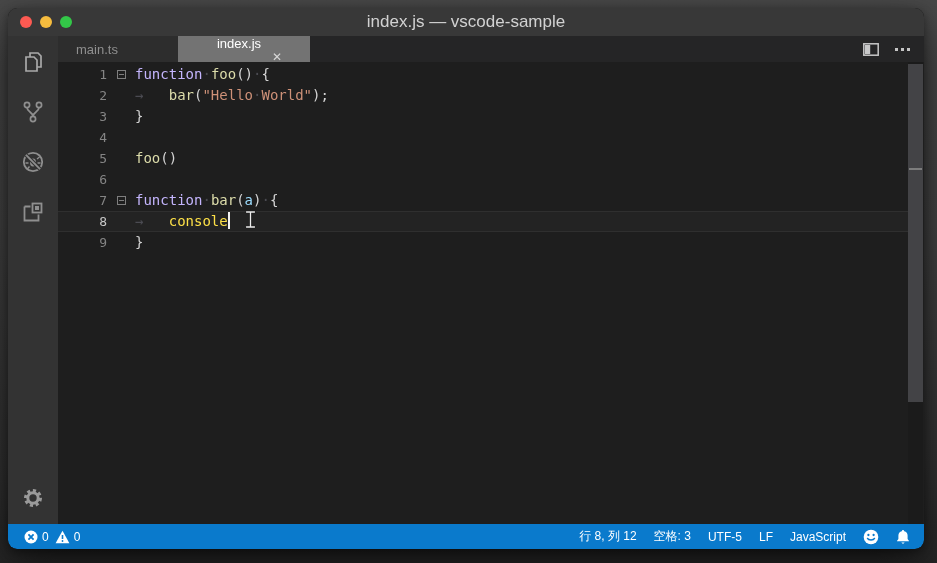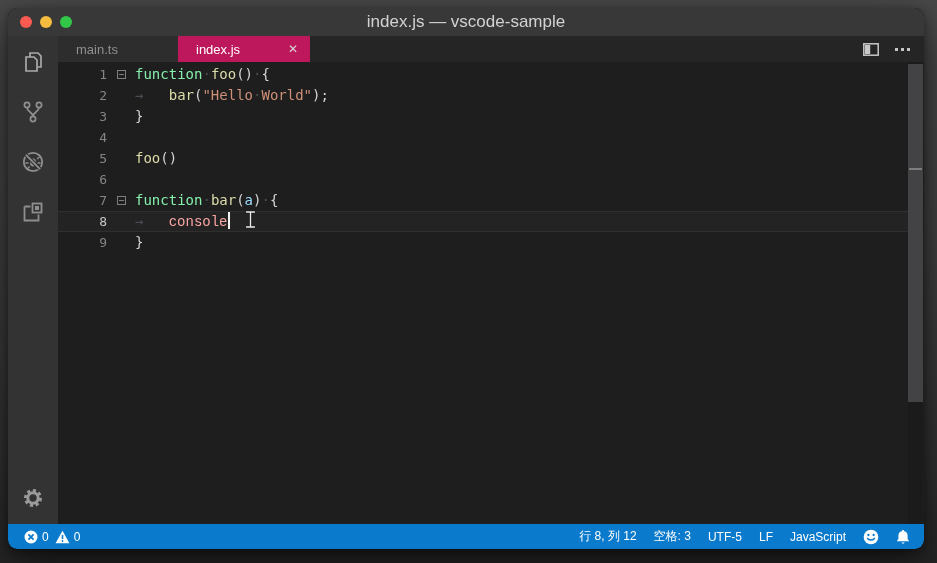--- a/index.html
+++ b/index.html
@@ -27,39 +27,39 @@
     position:absolute; left:0; right:0; text-align:center;
     font-size:17px; color:#d2d2d2; pointer-events:none;
   }
   
   .main { display:flex; height:488px; }
   .activitybar { width:50px; background:#333333; position:relative; flex-shrink:0; }
   .ab-item { position:absolute; left:0; width:50px; height:40px; display:flex; align-items:center; justify-content:center; }
   .editor-col { flex:1; display:flex; flex-direction:column; min-width:0; }
   
   .tabbar { height:26px; background:#252526; display:flex; align-items:stretch; }
-  .tab { display:flex; align-items:center; font-size:13px; padding:0 12px 0 18px; cursor:default; }
+  .tab { display:flex; align-items:center; font-size:13px; padding:0 28px 0 18px; cursor:default; }
   .tab.inactive { width:120px; background:#2d2d2d; color:#8f8f8f; }
-  .tab.active   { width:132px; background:#be185d; color:#ffffff; }
+  .tab.active   { width:132px; background:#737373; color:#ffffff;flex-direction:column; }
   .tab .close { margin-left:auto; font-size:12px; color:#d8d8d8; line-height:1; }
   .tab-actions { margin-left:auto; display:flex; align-items:center; gap:16px; padding-right:14px; }
   .more-dots { display:flex; gap:3px; }
   .more-dots i { width:3px; height:3px; background:#c5c5c5; display:block; }
   
   .editor { position:relative; height:462px; background:#1e1e1e; overflow:hidden; padding-top:2px; }
   .line { display:flex; height:21px; align-items:center; width:851px; }
   .line.current { background:#232323; box-shadow:inset 0 1px 0 #2f2f2f, inset 0 -1px 0 #2f2f2f; }
   .ln { width:49px; flex-shrink:0; text-align:right; font:13px/21px "DejaVu Sans Mono", monospace; color:#858585; }
   .line.current .ln { color:#c8c8c8; }
   .foldcol { width:28px; flex-shrink:0; display:flex; align-items:center; justify-content:center; }
   .fold-box { width:9px; height:9px; border:1px solid #7e7e7e; position:relative; }
   .fold-box::after { content:''; position:absolute; left:1px; right:1px; top:3px; height:1px; background:#7e7e7e; }
   .code { white-space:pre; font:14px/21px "DejaVu Sans Mono", monospace; color:#d4d4d4; }
-  .tok-kw{ color:#86efac; } .tok-fn{ color:#dcdcaa; } .tok-str{ color:#ce9178; }
-  .tok-param{ color:#9cdcfe; } .tok-obj{ color:#fca5a5;font-family:Liberation Mono, monospace; } .tok-pl{ color:#d4d4d4; }
+  .tok-kw{ color:#c4b5fd; } .tok-fn{ color:#dcdcaa; } .tok-str{ color:#ce9178; }
+  .tok-param{ color:#9cdcfe; } .tok-obj{ color:#fde047; } .tok-pl{ color:#d4d4d4; }
   .tok-ws{ color:#4b4b52; }
   .tok-arrow{ display:inline-block; width:4ch; color:#4b4b52; }
   .caret { display:inline-block; width:2px; height:17px; background:#f2f2f2; vertical-align:-3px; }
   .ibeam { position:absolute; left:186px; top:148px; }
   
   .v-scroll { position:absolute; top:0; right:1px; width:15px; height:462px; background:#1b1b1b; }
   .v-scroll .slider { position:absolute; top:2px; left:0; width:15px; height:338px; background:#434346; }
   .v-scroll .ruler-mark { position:absolute; top:106px; left:1px; width:13px; height:2px; background:#7d7d7d; }
   
   .statusbar {

